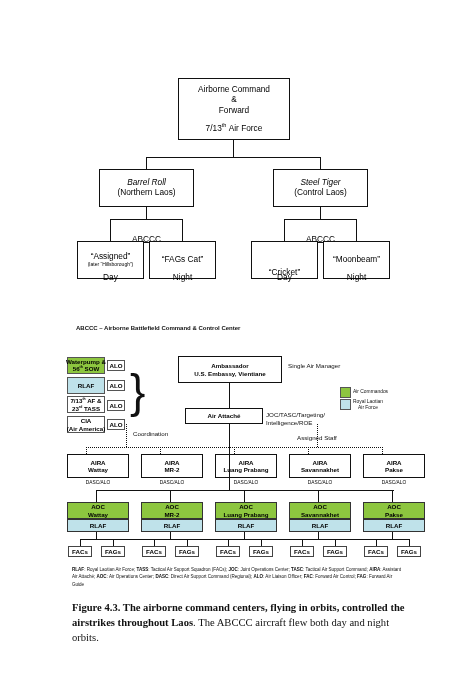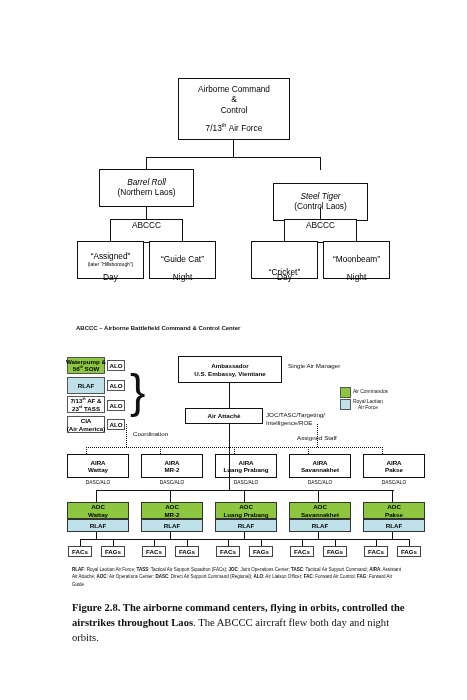--- a/index.html
+++ b/index.html
@@ -34,21 +34,21 @@
   .hl{position:absolute;background:#111;height:1.4px;}
   .vl-d{position:absolute;width:0;border-left:1.3px dotted #111;}
   .hl-d{position:absolute;height:0;border-top:1.3px dotted #111;}
 
   
   #fig1 .box{font-size:8.3px;}
   .b-top{width:112px;height:62px;left:178px;top:78px;}
   .b-top .ln{margin:0.5px 0;}
   .b-top .gap{height:5px;}
   .b-mid{width:95px;height:38px;}
-  .b-abccc{height:24px;font-size:7.6px;justify-content:flex-start;padding-top:1px;}
+  .b-abccc{height:24px;font-size:7.6px;justify-content:flex-start;padding-top:15px;}
   .b-leaf{width:67px;height:38px;}
   .sub-small{font-size:5px;}
   .daynight{position:absolute;font-size:8.3px;text-align:center;width:67px;}
 
   
   .para{
     position:absolute;left:76px;top:288px;width:318px;
     font-size:7.4px;line-height:1.55;color:#111;
   }
   .acr{
@@ -92,36 +92,36 @@
 </head>
 <body>
 
 <div class="page">
 
   <div id="fig1">
 
     <div class="box b-top">
       <span class="ln">Airborne Command</span>
       <span class="ln">&amp;</span>
-      <span class="ln">Control</span>
+      <span class="ln">Forward</span>
       <span class="gap"></span>
       <span class="ln">7/13<sup style="font-size:5.6px">th</sup>&nbsp;Air Force</span>
     </div>
 
     <div class="vl" style="left:233px;top:140px;height:18px;"></div>
     <div class="hl" style="left:146px;top:157px;width:175px;"></div>
     <div class="vl" style="left:146px;top:157px;height:13px;"></div>
     <div class="vl" style="left:320px;top:157px;height:13px;"></div>
 
     <div class="box b-mid" style="left:99px;top:169px;">
       <span class="ln ital">Barrel Roll</span>
       <span class="ln">(Northern Laos)</span>
     </div>
 
-    <div class="box b-mid" style="left:273px;top:183px;">
+    <div class="box b-mid" style="left:273px;top:169px;">
       <span class="ln ital">Steel Tiger</span>
       <span class="ln">(Control Laos)</span>
     </div>
 
     <div class="vl" style="left:146px;top:207px;height:13px;"></div>
     <div class="vl" style="left:320px;top:207px;height:13px;"></div>
 
     <div class="box b-abccc" style="left:110px;top:219px;width:73px;">
       <span class="ln">ABCCC</span>
     </div>
@@ -132,21 +132,21 @@
     <div class="vl" style="left:110px;top:233px;height:9px;"></div>
     <div class="vl" style="left:182px;top:233px;height:9px;"></div>
     <div class="vl" style="left:284px;top:233px;height:9px;"></div>
     <div class="vl" style="left:356px;top:233px;height:9px;"></div>
 
     <div class="box b-leaf" style="left:77px;top:241px;">
       <span class="ln">“Assigned”</span>
       <span class="ln sub-small">(later “Hillsborough”)</span>
     </div>
     <div class="box b-leaf" style="left:149px;top:241px;">
-      <span class="ln">“Guide Cat”</span>
+      <span class="ln">“FAGs Cat”</span>
     </div>
     <div class="box b-leaf" style="left:251px;top:241px;justify-content:flex-end;">
       <span class="ln">“Cricket”</span>
     </div>
     <div class="box b-leaf" style="left:323px;top:241px;">
       <span class="ln">“Moonbeam”</span>
     </div>
 
     <div class="daynight" style="left:77px;top:272px;">Day</div>
     <div class="daynight" style="left:149px;top:272px;">Night</div>
@@ -316,16 +316,16 @@
 
   <div class="foot">
     <b>RLAF</b>: Royal Laotian Air Force; <b>TASS</b>: Tactical Air Support Squadron (FACs);
     <b>JOC</b>: Joint Operations Center; <b>TASC</b>: Tactical Air Support Command;
     <b>AIRA</b>: Assistant Air Attaché; <b>AOC</b>: Air Operations Center;
     <b>DASC</b>: Direct Air Support Command (Regional); <b>ALO</b>: Air Liaison Officer;
     <b>FAC</b>: Forward Air Control; <b>FAG</b>: Forward Air Guide
   </div>
 
   <div class="caption">
-    <b>Figure 2.8. The airborne command centers, flying in orbits, controlled the airstrikes throughout Laos</b><span>. The ABCCC aircraft flew both day and night orbits.</span>
+    <b>Figure 4.3. The airborne command centers, flying in orbits, controlled the airstrikes throughout Laos</b><span>. The ABCCC aircraft flew both day and night orbits.</span>
   </div>
 
 </div>
 
 </body></html>

